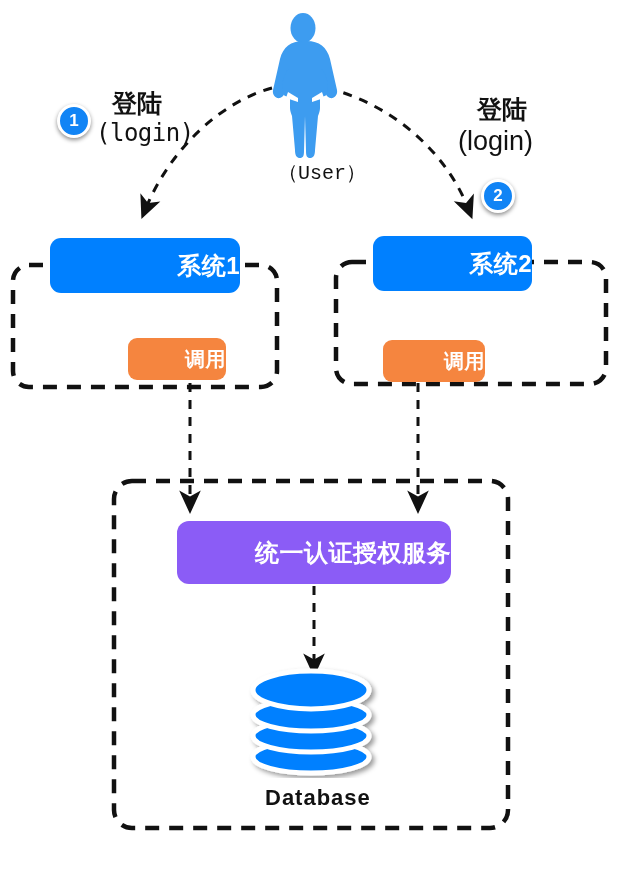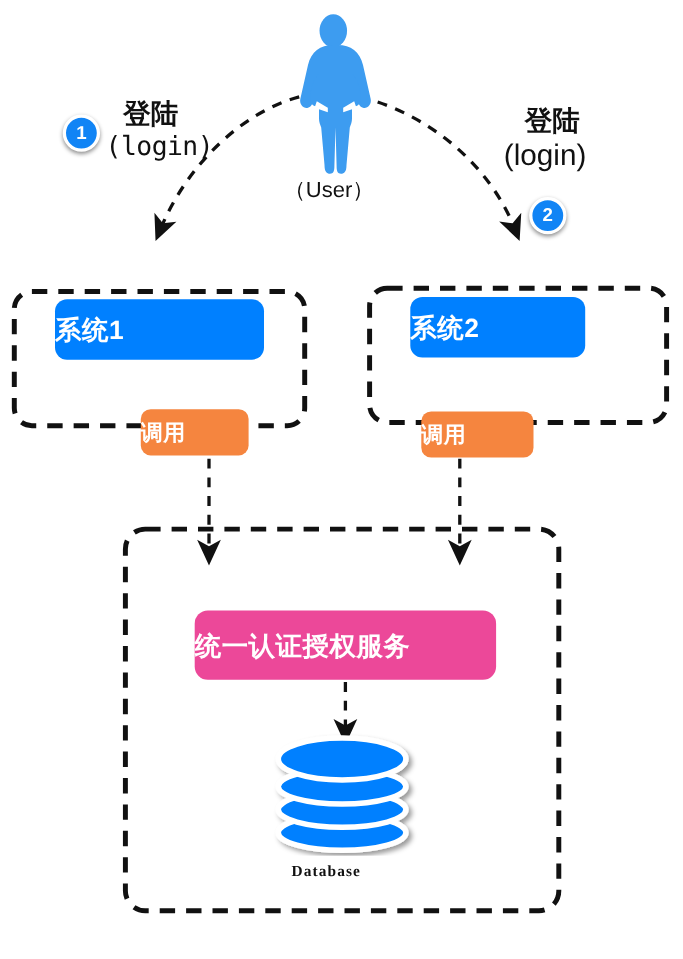--- a/index.html
+++ b/index.html
@@ -21,42 +21,41 @@
     position: absolute;
     left: 0;
     top: 0;
     width: 621px;
     height: 872px;
   }
   .node-box {
     position: absolute;
     display: flex;
     align-items: center;
-    justify-content: flex-start;
+    justify-content: flex-end;
     color: #ffffff;
     border-radius: 10px;
     box-sizing: border-box;
     font-family: "Liberation Sans", sans-serif;
     font-weight: 600;
     letter-spacing: 0.5px;
     z-index: 5;
-    margin-top: 34px;
   }
   .sys-box {
     background: #0080FF;
     font-size: 24px;
     border-radius: 11px;
   }
   .call-box {
     background: #F5853F;
     font-size: 20px;
     border-radius: 9px;
   }
   .svc-box {
-    background: #ec4899;
+    background: #8b5cf6;
     font-size: 24px;
     border-radius: 12px;
   }
   .label {
     position: absolute;
     color: #111111;
     z-index: 6;
     white-space: nowrap;
   }
   .label-cn {
@@ -67,26 +66,27 @@
   .label-mono {
     font-family: "DejaVu Sans Mono", monospace;
     font-size: 24px;
     letter-spacing: -0.5px;
   }
   .label-sans {
     font-family: "Liberation Sans", sans-serif;
     font-size: 27px;
   }
   .label-user {
+    font-family: Liberation Mono, monospace;
+    font-size: 20px;
+    margin-left: 20px;
+  }
+  .label-db {
     font-family: Liberation Sans, sans-serif;
-    font-size: 20px;
-  }
-  .label-db {
-    font-family: Liberation Serif, serif;
-    font-size: 14px;
+    font-size: 22px;
     font-weight: bold;
     letter-spacing: 1px;
     text-align: center;
   }
   .badge {
     position: absolute;
     width: 34px;
     height: 34px;
     border-radius: 50%;
     background: #1184F5;

